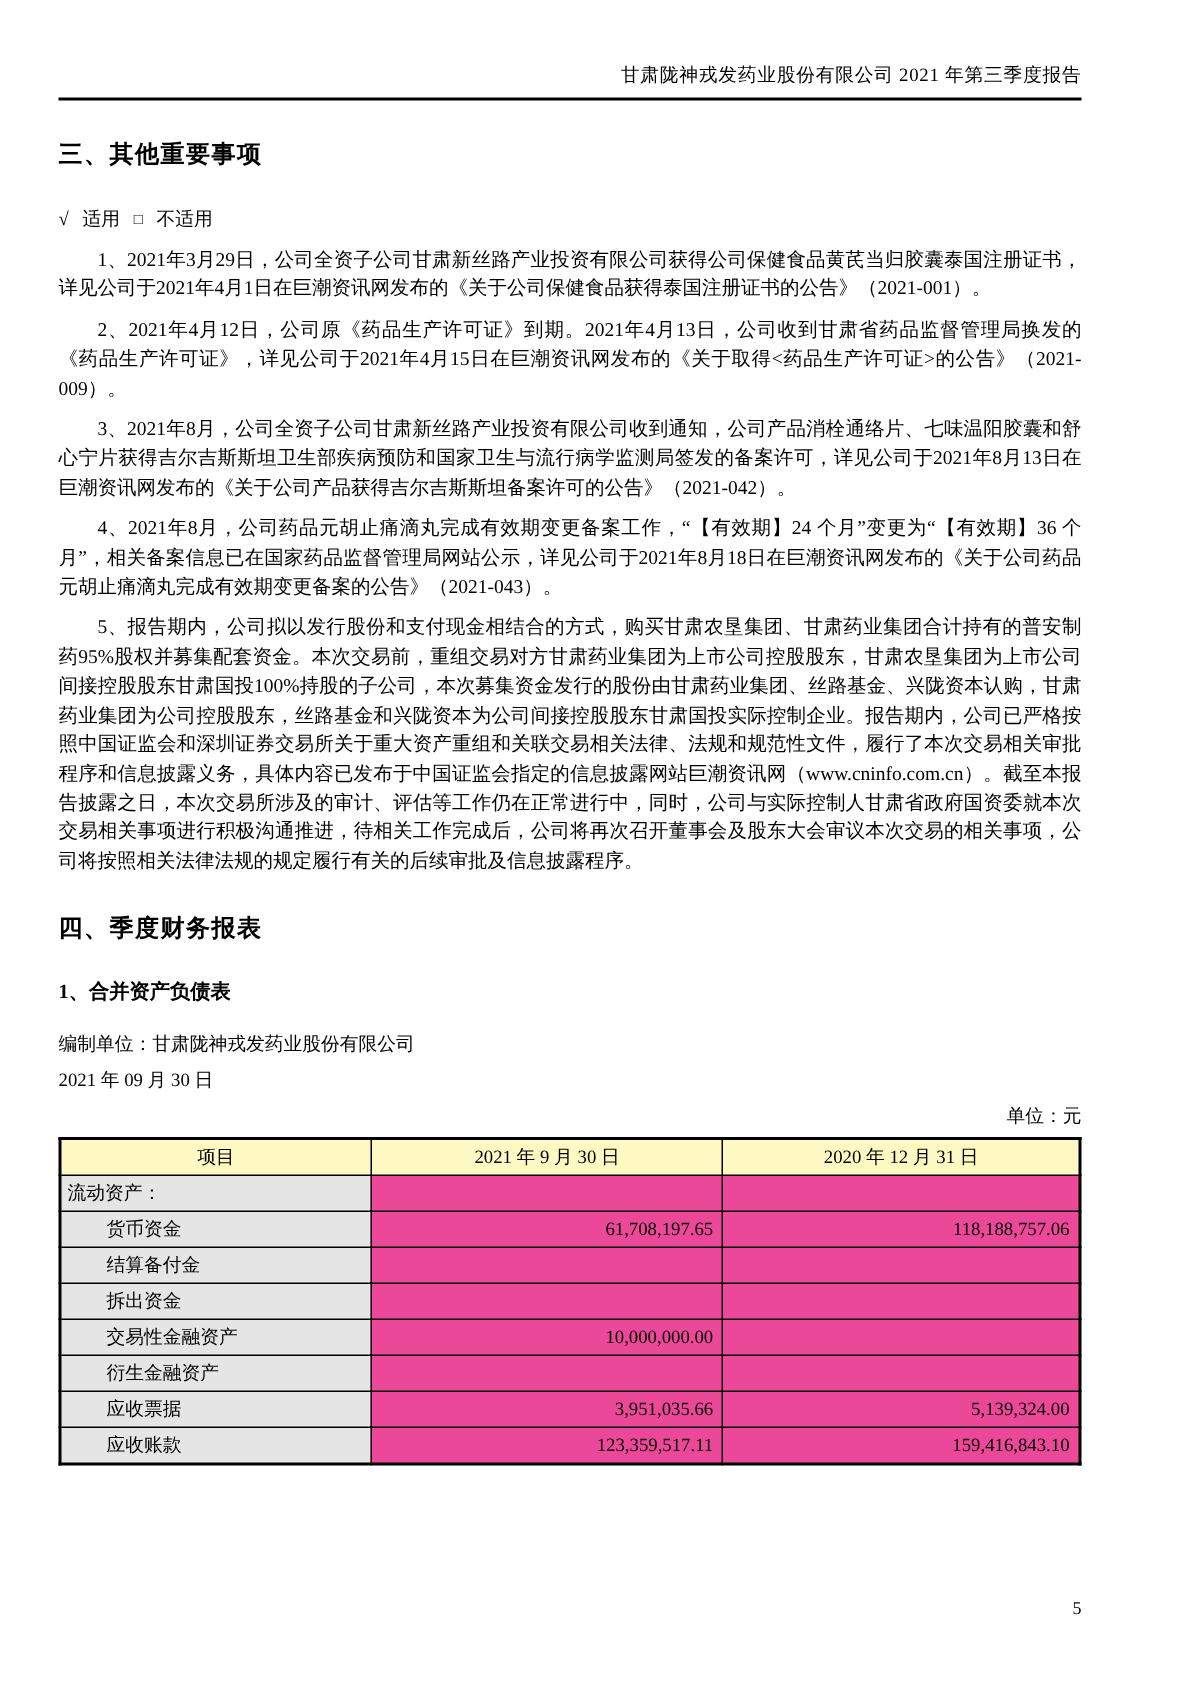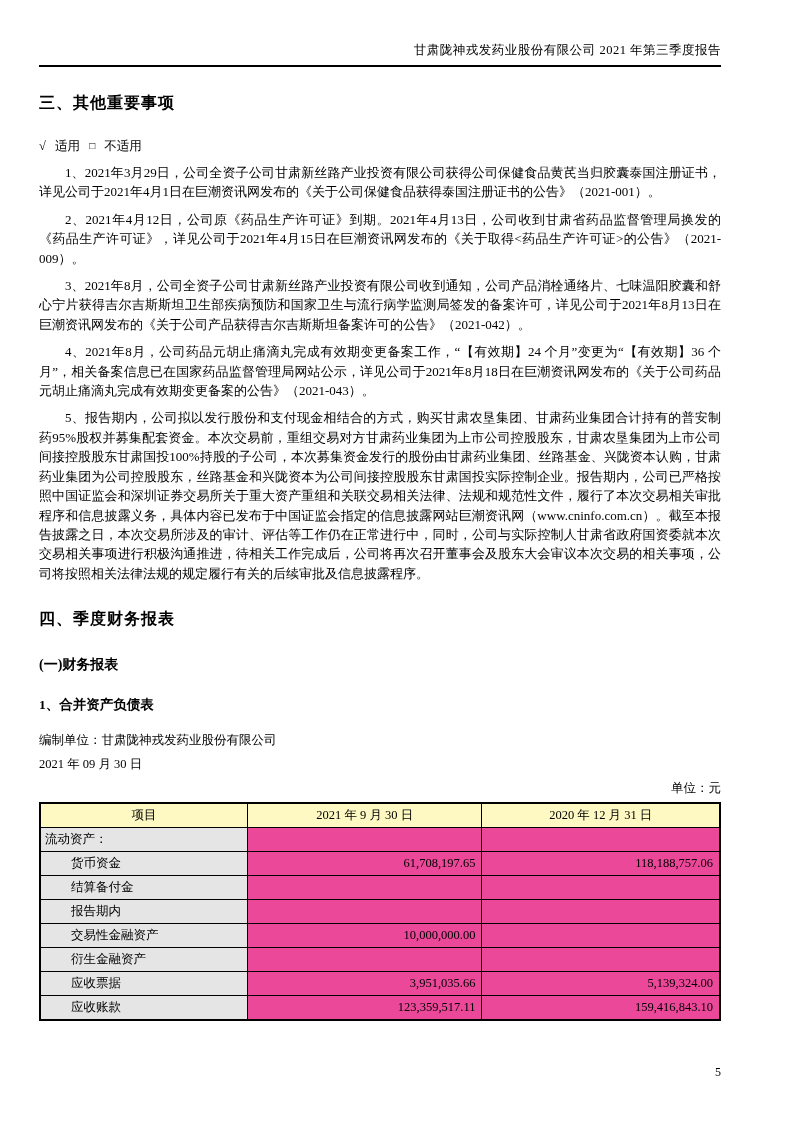--- a/index.html
+++ b/index.html
@@ -123,21 +123,20 @@
   <div class="body-paragraphs">
     <p class="para">1、2021年3月29日，公司全资子公司甘肃新丝路产业投资有限公司获得公司保健食品黄芪当归胶囊泰国注册证书，详见公司于2021年4月1日在巨潮资讯网发布的《关于公司保健食品获得泰国注册证书的公告》（2021-001）。</p>
     <p class="para">2、2021年4月12日，公司原《药品生产许可证》到期。2021年4月13日，公司收到甘肃省药品监督管理局换发的《药品生产许可证》，详见公司于2021年4月15日在巨潮资讯网发布的《关于取得&lt;药品生产许可证&gt;的公告》（2021-009）。</p>
     <p class="para">3、2021年8月，公司全资子公司甘肃新丝路产业投资有限公司收到通知，公司产品消栓通络片、七味温阳胶囊和舒心宁片获得吉尔吉斯斯坦卫生部疾病预防和国家卫生与流行病学监测局签发的备案许可，详见公司于2021年8月13日在巨潮资讯网发布的《关于公司产品获得吉尔吉斯斯坦备案许可的公告》（2021-042）。</p>
     <p class="para">4、2021年8月，公司药品元胡止痛滴丸完成有效期变更备案工作，“【有效期】24 个月”变更为“【有效期】36 个月”，相关备案信息已在国家药品监督管理局网站公示，详见公司于2021年8月18日在巨潮资讯网发布的《关于公司药品元胡止痛滴丸完成有效期变更备案的公告》（2021-043）。</p>
     <p class="para">5、报告期内，公司拟以发行股份和支付现金相结合的方式，购买甘肃农垦集团、甘肃药业集团合计持有的普安制药95%股权并募集配套资金。本次交易前，重组交易对方甘肃药业集团为上市公司控股股东，甘肃农垦集团为上市公司间接控股股东甘肃国投100%持股的子公司，本次募集资金发行的股份由甘肃药业集团、丝路基金、兴陇资本认购，甘肃药业集团为公司控股股东，丝路基金和兴陇资本为公司间接控股股东甘肃国投实际控制企业。报告期内，公司已严格按照中国证监会和深圳证券交易所关于重大资产重组和关联交易相关法律、法规和规范性文件，履行了本次交易相关审批程序和信息披露义务，具体内容已发布于中国证监会指定的信息披露网站巨潮资讯网（www.cninfo.com.cn）。截至本报告披露之日，本次交易所涉及的审计、评估等工作仍在正常进行中，同时，公司与实际控制人甘肃省政府国资委就本次交易相关事项进行积极沟通推进，待相关工作完成后，公司将再次召开董事会及股东大会审议本次交易的相关事项，公司将按照相关法律法规的规定履行有关的后续审批及信息披露程序。</p>
   </div>
 
   <div class="sec-title">四、季度财务报表</div>
 
-  <div class="sub-title-1">(一)财务报表</div>
 
   <div class="sub-title-2">1、合并资产负债表</div>
 
   <div class="prepared-by">编制单位：甘肃陇神戎发药业股份有限公司</div>
 
   <div class="statement-date">2021 年 09 月 30 日</div>
 
   <div class="unit-label">单位：元</div>
 
   <table class="bs">
@@ -163,21 +162,21 @@
           <td class="label indent">货币资金</td>
           <td class="num">61,708,197.65</td>
           <td class="num">118,188,757.06</td>
         </tr>
         <tr>
           <td class="label indent">结算备付金</td>
           <td class="num"></td>
           <td class="num"></td>
         </tr>
         <tr>
-          <td class="label indent">报告期内</td>
+          <td class="label indent">拆出资金</td>
           <td class="num"></td>
           <td class="num"></td>
         </tr>
         <tr>
           <td class="label indent">交易性金融资产</td>
           <td class="num">10,000,000.00</td>
           <td class="num"></td>
         </tr>
         <tr>
           <td class="label indent">衍生金融资产</td>

